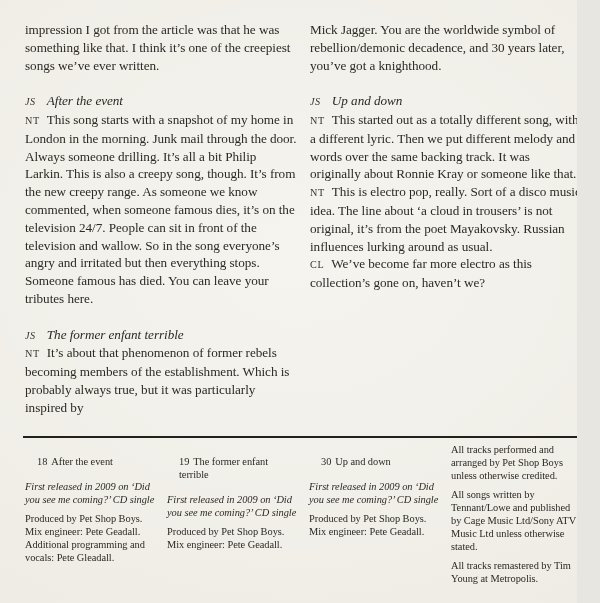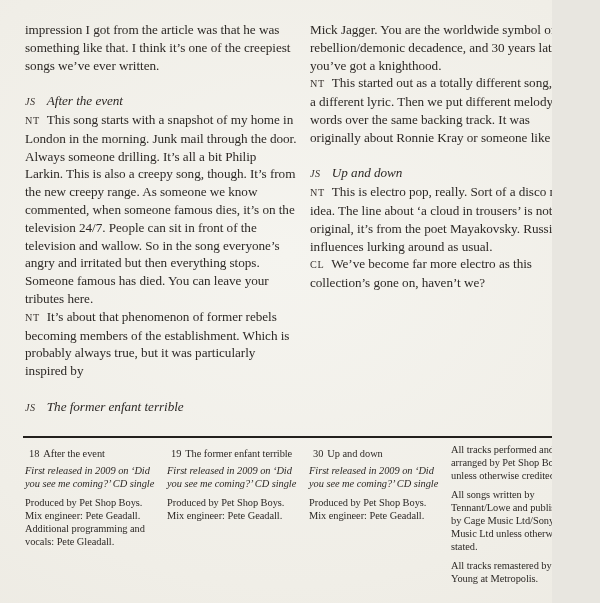--- a/index.html
+++ b/index.html
@@ -6,20 +6,21 @@
     body { background: #e8e6e0; }
     .page {
       position: relative;
       width: 552px;
       height: 603px;
       overflow: hidden;
       background-color: #f1efe9;
       background-image: radial-gradient(ellipse 130% 100% at 52% 42%, #f5f4ef 0%, #f0eee7 55%, #eae7df 100%);
       font-family: "Liberation Serif", "DejaVu Serif", serif;
       color: #2d2926;
+      padding-left: 25px;
     }
     .main {
       position: absolute;
       left: 25px;
       top: 21px;
       width: 557px;
       height: 414px;
       display: flex;
       gap: 13px;
       overflow: hidden;
@@ -54,50 +55,50 @@
       top: 443px;
       width: 563px;
       display: flex;
       gap: 6px;
       font-size: 10.4px;
       line-height: 13px;
       letter-spacing: -0.05px;
     }
     .ccol { width: 136px; }
     .ccol.notes { width: 135px; }
-    .ctitle { margin: 4px; }
+    .ctitle { margin: 12px; }
     .cnum { margin-right: 4px; }
     .crelease { margin: 0 0 6px 0; font-style: italic; }
     .cbody { margin: 0 8px 6px 0; }
   </style>
 </head>
 <body>
 
 <div class="page">
 
   <div class="main">
 
     <div class="col">
       <p class="para"><span>impression I got from the article was that he was something like that. I think it’s one of the creepiest songs we’ve ever written.</span></p>
 
       <p class="para heading"><span class="spk">JS</span><span class="title">After the event</span></p>
 
       <p class="para"><span class="spk">NT</span><span>This song starts with a snapshot of my home in London in the morning. Junk mail through the door. Always someone drilling. It’s all a bit Philip Larkin. This is also a creepy song, though. It’s from the new creepy range. As someone we know commented, when someone famous dies, it’s on the television 24/7. People can sit in front of the television and wallow. So in the song everyone’s angry and irritated but then everything stops. Someone famous has died. You can leave your tributes here.</span></p>
 
+      <p class="para heading"><span class="spk">JS</span><span class="title">The former enfant terrible</span></p>
+
       <p class="para"><span class="spk">NT</span><span>It’s about that phenomenon of former rebels becoming members of the establishment. Which is probably always true, but it was particularly inspired by</span></p>
-
-      <p class="para heading"><span class="spk">JS</span><span class="title">The former enfant terrible</span></p>
     </div>
 
     <div class="col">
       <p class="para"><span>Mick Jagger. You are the worldwide symbol of rebellion/demonic decadence, and 30 years later, you’ve got a knighthood.</span></p>
 
+      <p class="para heading"><span class="spk">JS</span><span class="title">Up and down</span></p>
+
       <p class="para"><span class="spk">NT</span><span>This started out as a totally different song, with a different lyric. Then we put different melody and words over the same backing track. It was originally about Ronnie Kray or someone like that.</span></p>
-
-      <p class="para heading"><span class="spk">JS</span><span class="title">Up and down</span></p>
 
       <p class="para"><span class="spk">NT</span><span>This is electro pop, really. Sort of a disco music idea. The line about ‘a cloud in trousers’ is not original, it’s from the poet Mayakovsky. Russian influences lurking around as usual.</span></p>
 
       <p class="para"><span class="spk">CL</span><span>We’ve become far more electro as this collection’s gone on, haven’t we?</span></p>
     </div>
 
   </div>
 
   <div class="rule"></div>
 

